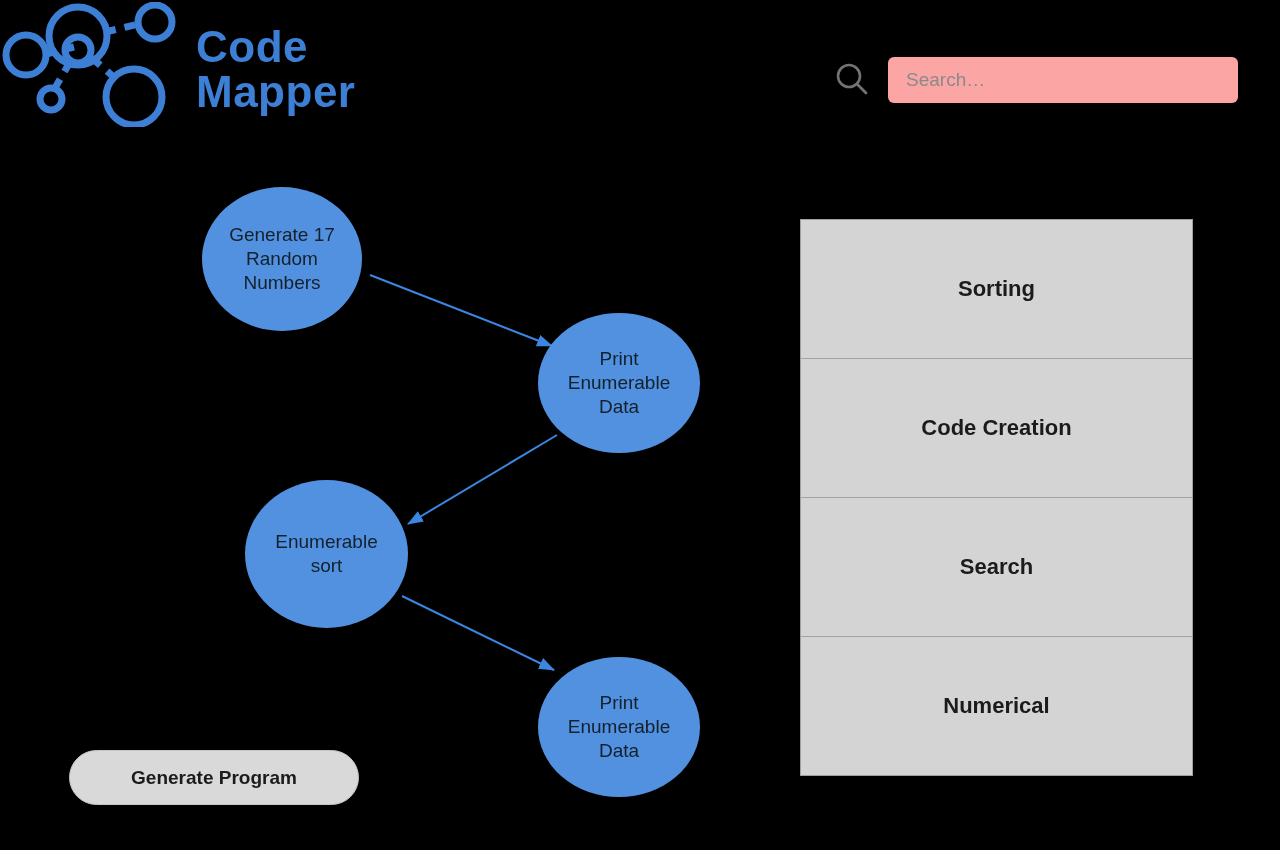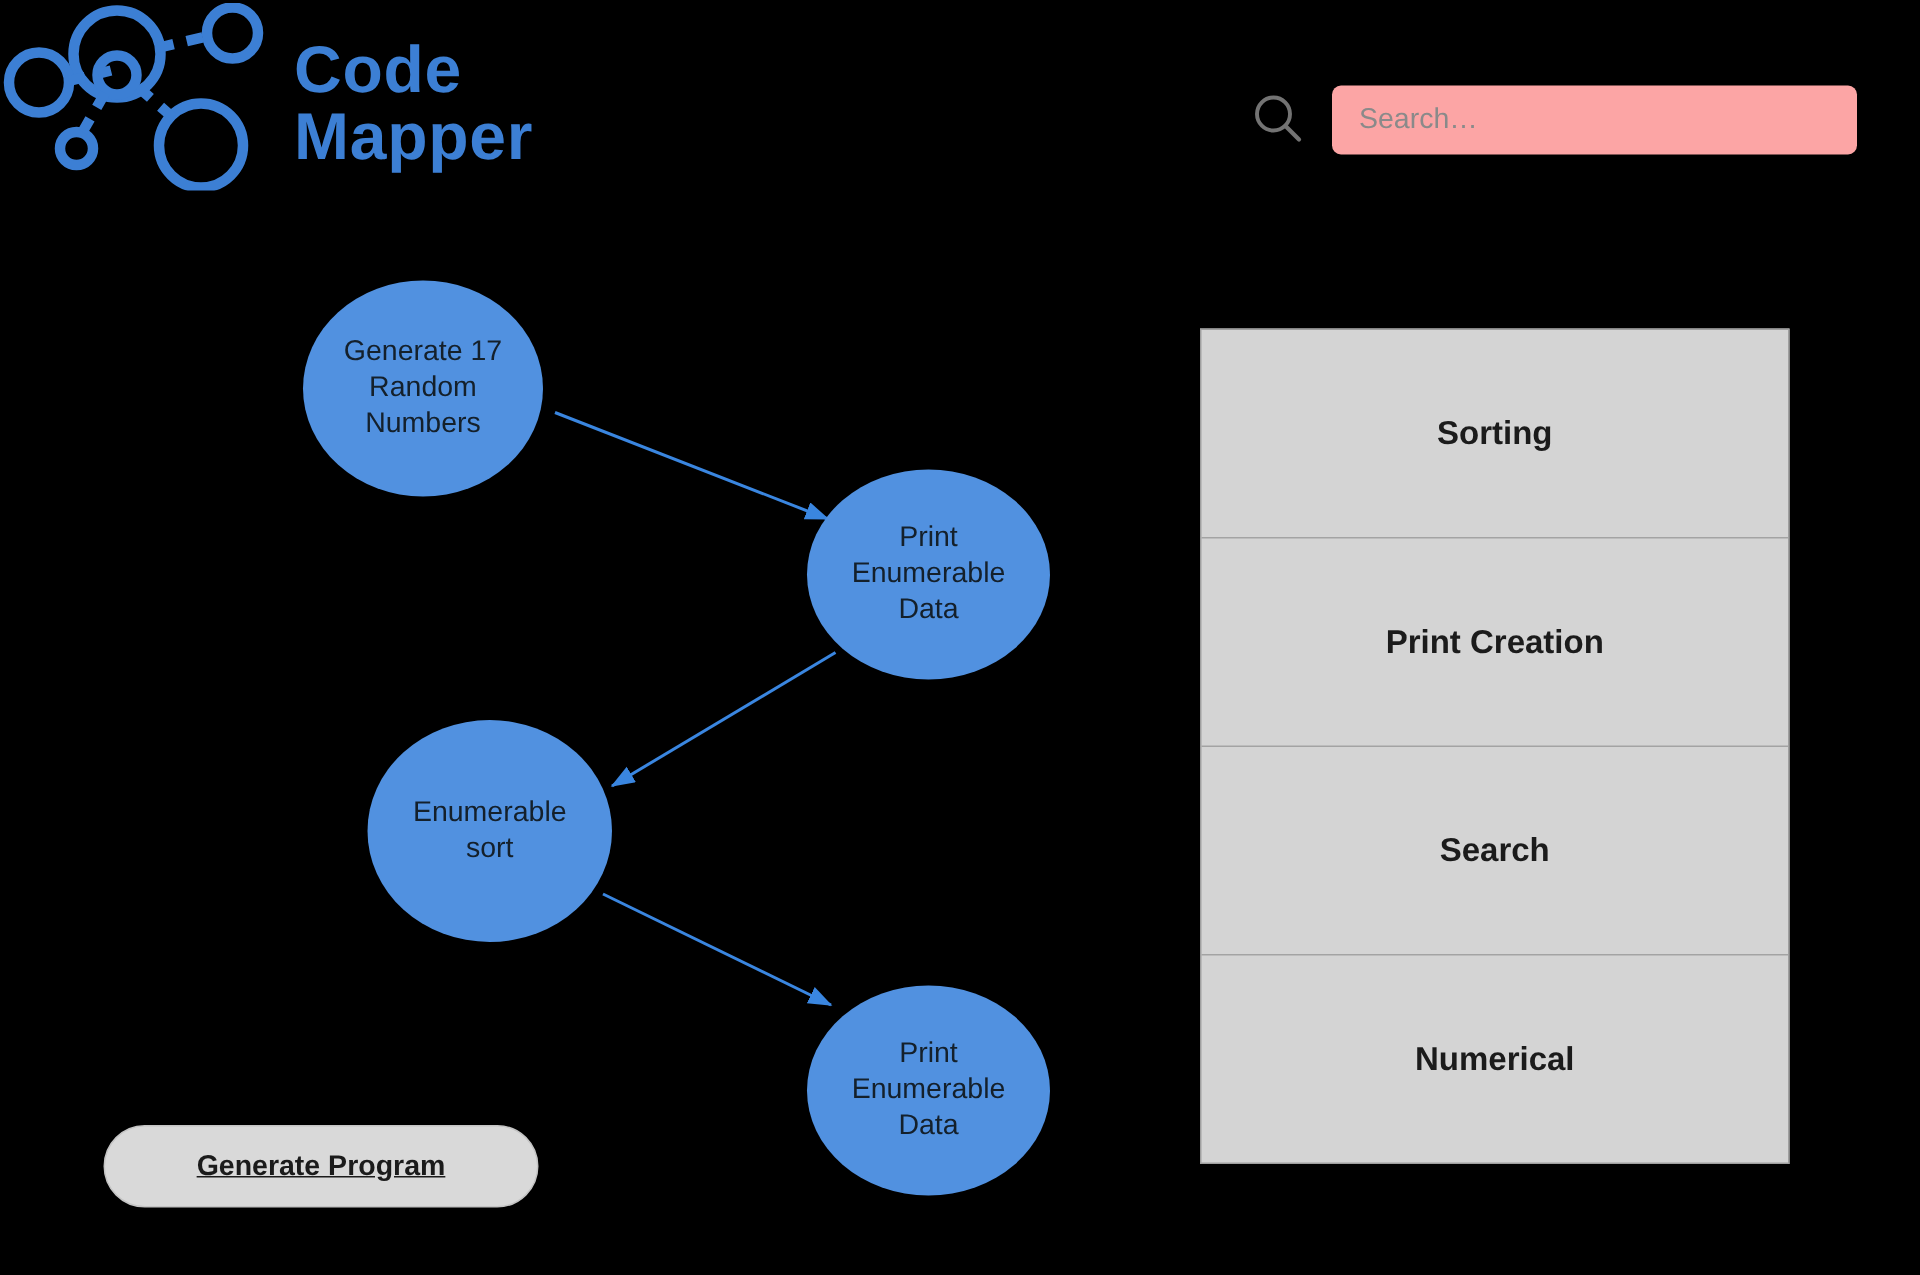--- a/index.html
+++ b/index.html
@@ -105,21 +105,20 @@
     height: 55px;
     background: #d9d9d9;
     border: 1px solid #c4c4c4;
     border-radius: 28px;
     color: #1b1b1b;
     font-family: "Liberation Sans", sans-serif;
     font-size: 19px;
     font-weight: bold;
     cursor: pointer;
     box-sizing: border-box;
-    text-decoration: underline;
   }
 
   
   .panel {
     position: absolute;
     left: 800px;
     top: 219px;
     width: 393px;
     height: 557px;
     background: #d4d4d4;
@@ -204,18 +203,18 @@
         <div class="node" style="left: 538px; top: 527px; width: 162px; height: 140px;">Print
 Enumerable
 Data</div>
       </div>
   </div>
 
   <button class="gen-btn">Generate Program</button>
 
   <div class="panel" id="panel">
       <div class="panel-row">Sorting</div>
-      <div class="panel-row">Print Creation</div>
+      <div class="panel-row">Code Creation</div>
       <div class="panel-row">Search</div>
       <div class="panel-row">Numerical</div>
     </div>
 
 </div>
 
 </body></html>

